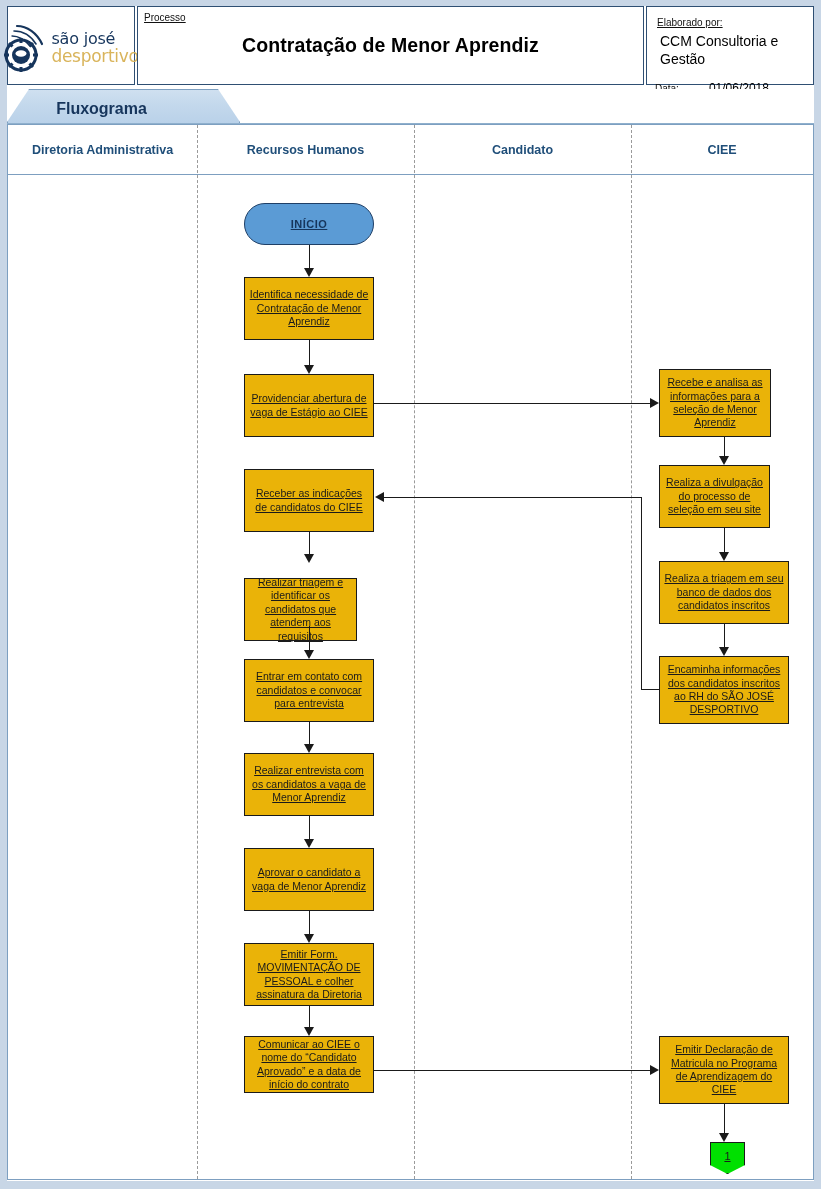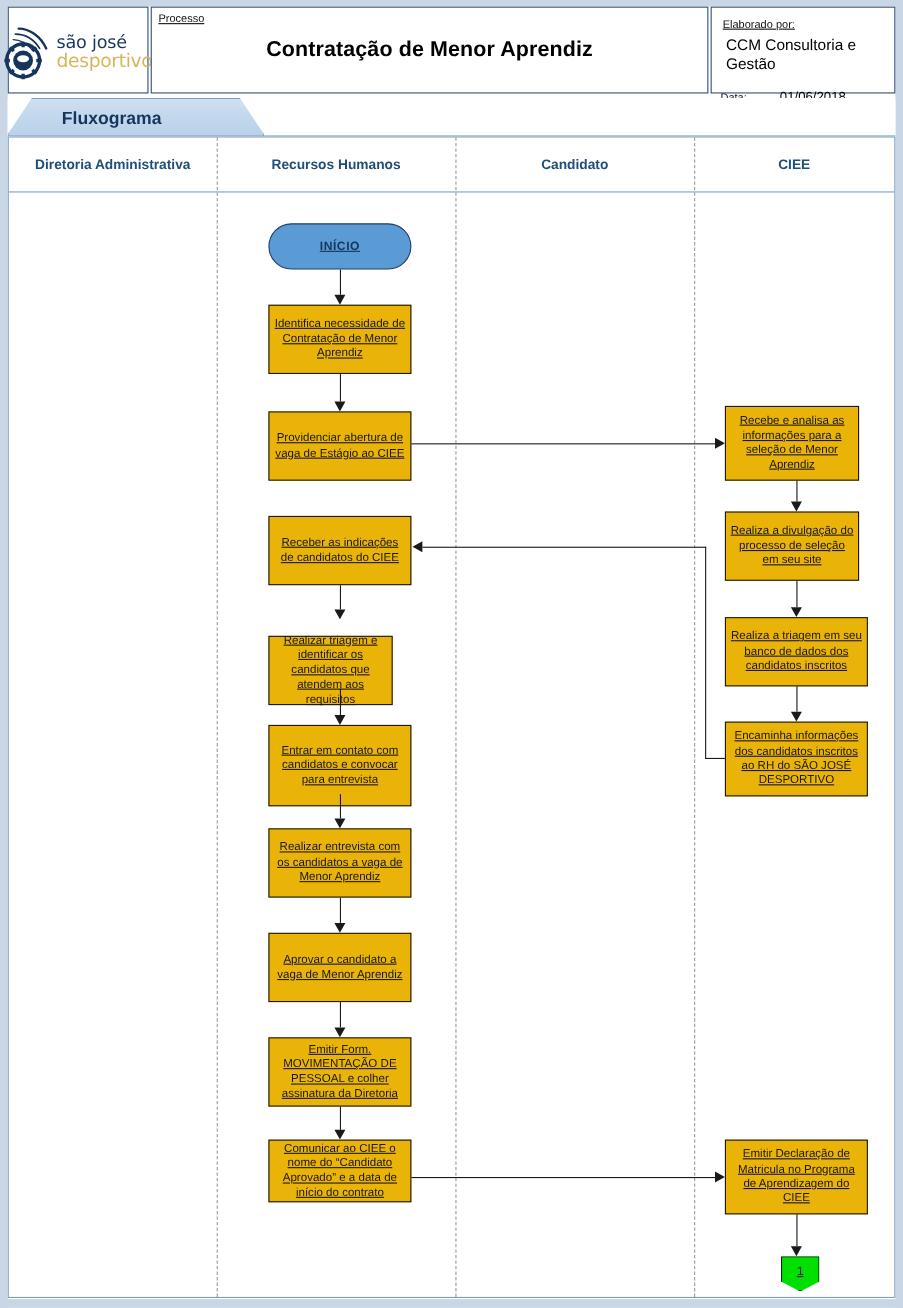--- a/index.html
+++ b/index.html
@@ -272,45 +272,45 @@
     </div>
 
     <div class="node node-process" style="left:236px;top:249px;width:130px;height:63px;">
       <span>Providenciar abertura de vaga de Estágio ao CIEE</span>
     </div>
 
     <div class="node node-process" style="left:236px;top:453px;width:113px;height:63px;">
       <span>Realizar triagem e identificar os candidatos que atendem aos requisitos</span>
     </div>
 
-    <div class="node node-process" style="left:236px;top:534px;width:130px;height:74px;text-align:center;">
+    <div class="node node-process" style="left:236px;top:534px;width:130px;height:63px;text-align:center;">
       <span>Entrar em contato com candidatos e convocar para entrevista</span>
     </div>
 
     <div class="node node-process" style="left:236px;top:628px;width:130px;height:63px;">
       <span>Realizar entrevista com os candidatos a vaga de Menor Aprendiz</span>
     </div>
 
     <div class="node node-process" style="left:236px;top:723px;width:130px;height:63px;">
       <span>Aprovar o candidato a vaga de Menor Aprendiz</span>
     </div>
 
     <div class="node node-process" style="left:236px;top:818px;width:130px;height:63px;">
       <span>Emitir Form. MOVIMENTAÇÃO DE PESSOAL e colher assinatura da Diretoria</span>
     </div>
 
     <div class="node node-process" style="left:236px;top:911px;width:130px;height:57px;">
       <span>Comunicar ao CIEE o nome do “Candidato Aprovado” e a data de início do contrato</span>
     </div>
 
-    <div class="node node-process" style="left:651px;top:244px;width:122px;height:68px;">
+    <div class="node node-process" style="left:651px;top:244px;width:112px;height:68px;">
       <span>Recebe e analisa as informações para a seleção de Menor Aprendiz</span>
     </div>
 
-    <div class="node node-process" style="left:651px;top:340px;width:122px;height:63px;">
+    <div class="node node-process" style="left:651px;top:340px;width:111px;height:63px;">
       <span>Realiza a divulgação do processo de seleção em seu site</span>
     </div>
 
     <div class="node node-process" style="left:651px;top:436px;width:130px;height:63px;">
       <span>Realiza a triagem em seu banco de dados dos candidatos inscritos</span>
     </div>
 
     <div class="node node-process" style="left:651px;top:531px;width:130px;height:68px;">
       <span>Encaminha informações dos candidatos inscritos ao RH do SÃO JOSÉ DESPORTIVO</span>
     </div>

